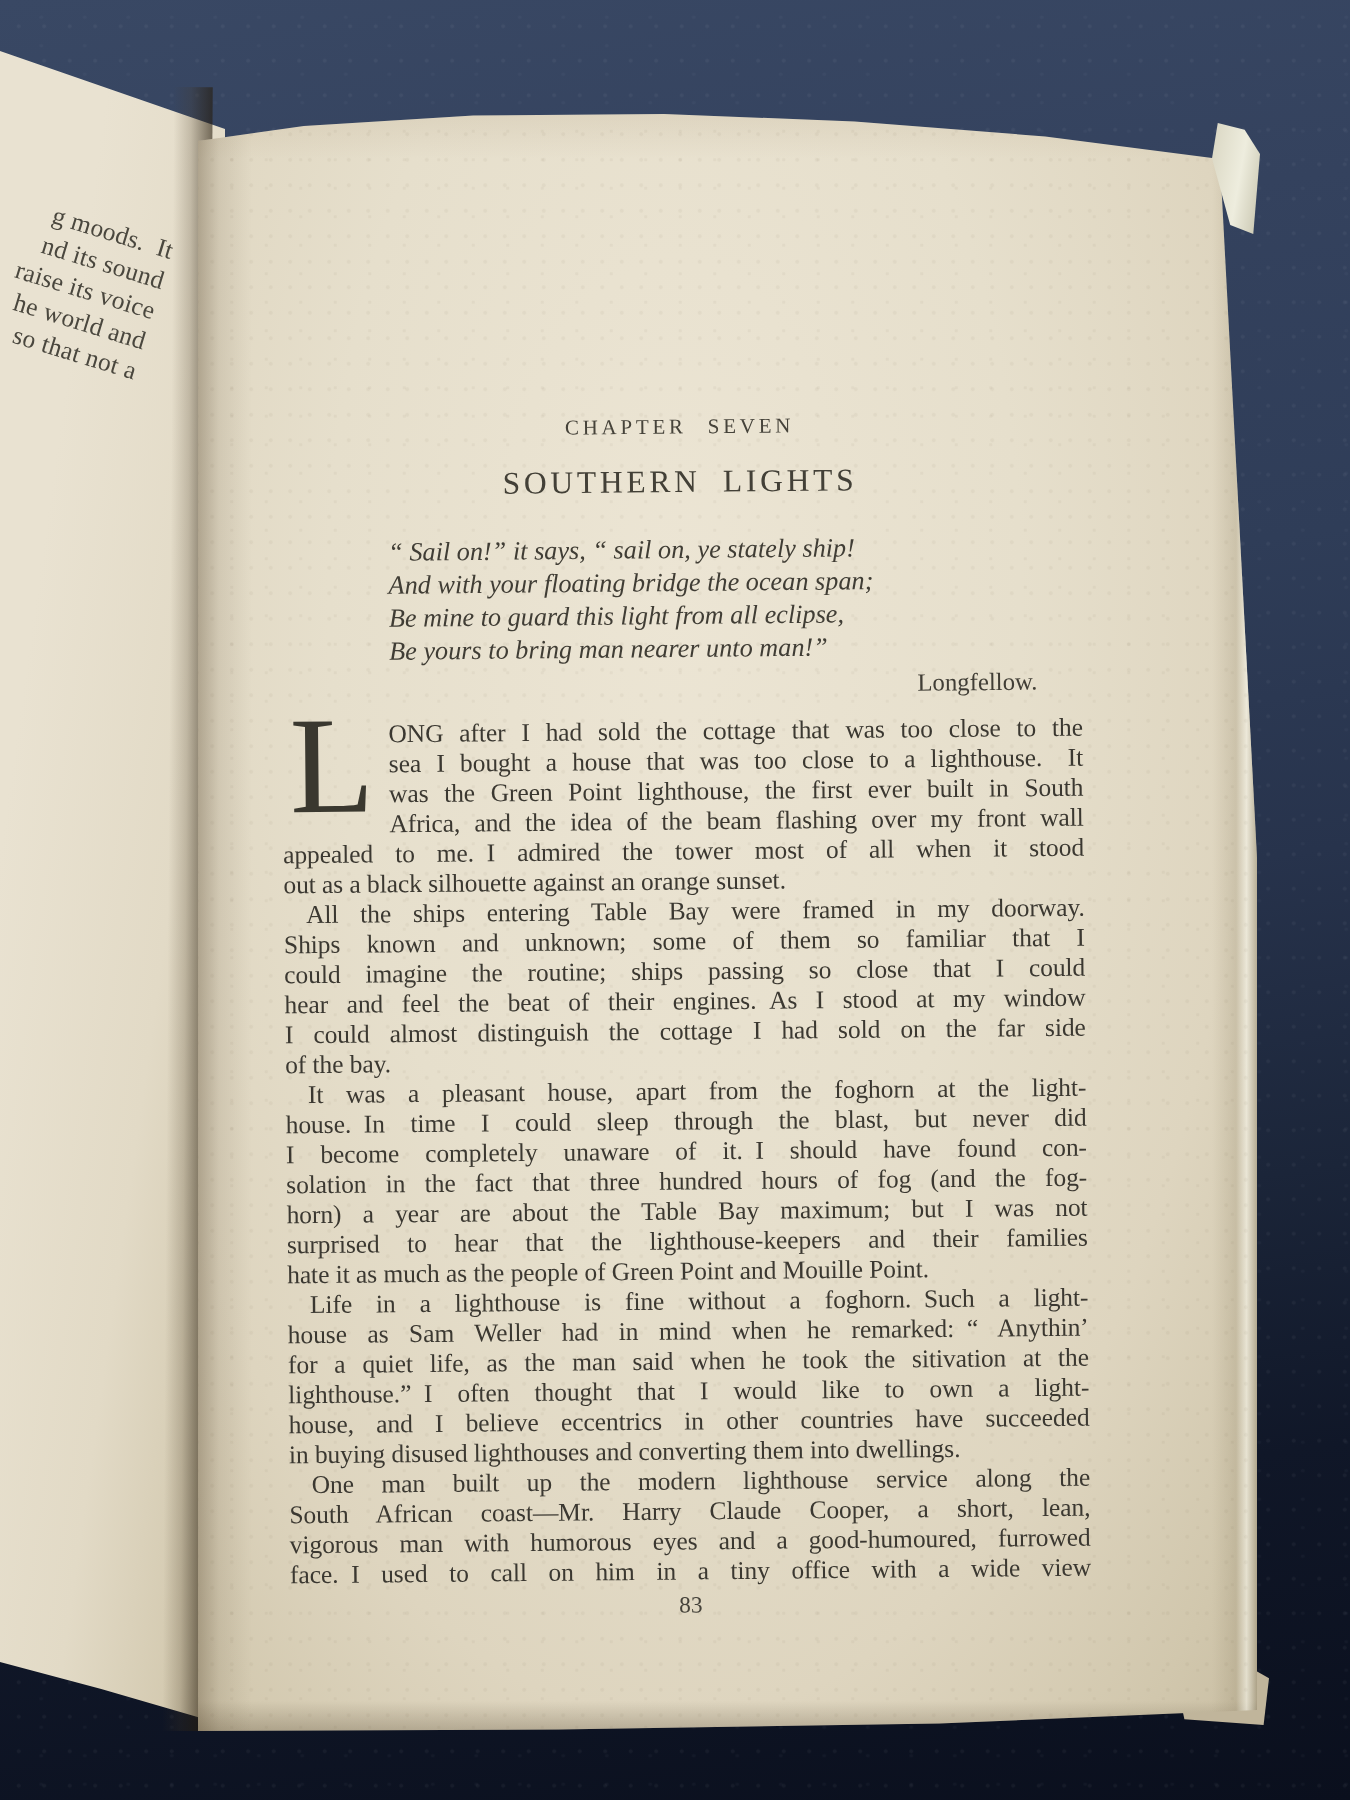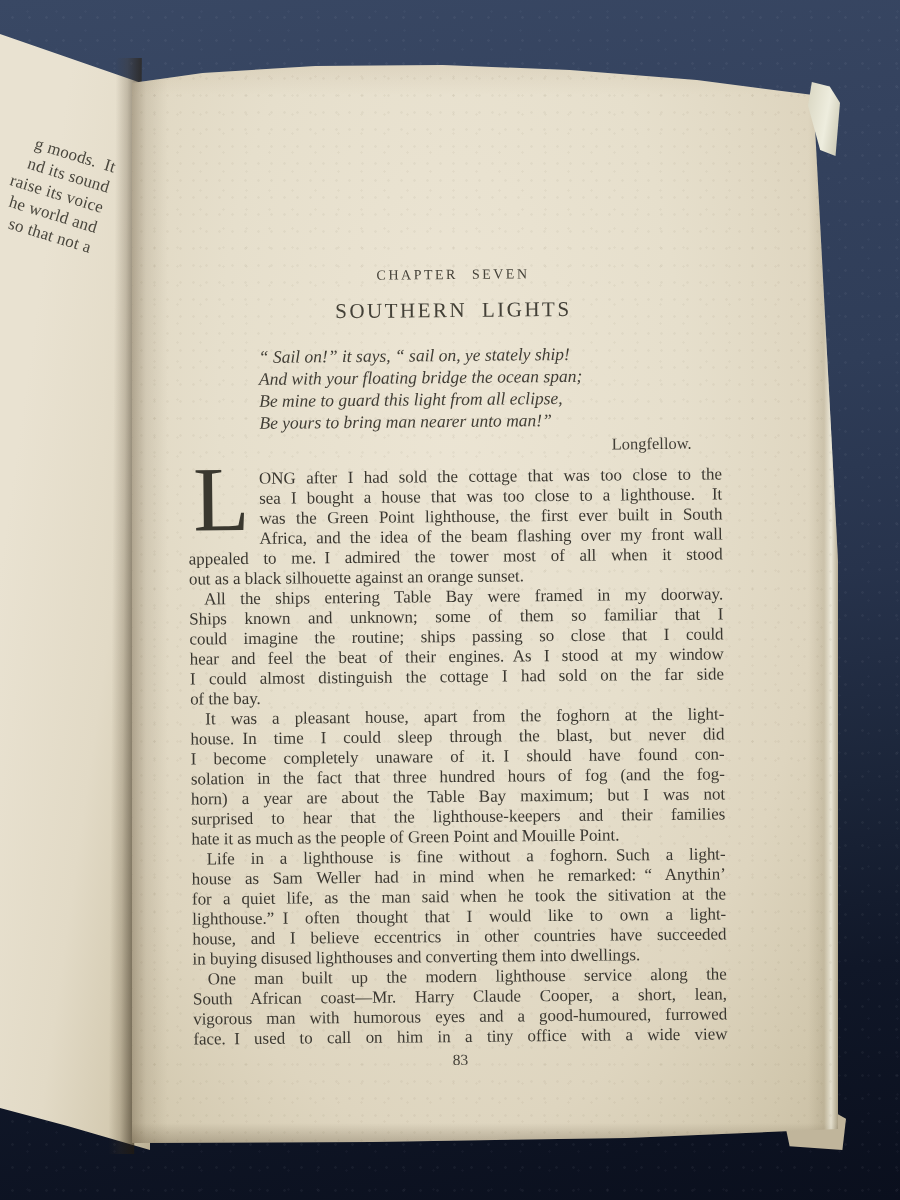--- a/index.html
+++ b/index.html
@@ -40,21 +40,21 @@
     transform:rotate(.4deg);
   }
   
   .page-bottom-step{
     position:absolute;left:786px;top:1112px;width:60px;height:38px;z-index:1;
     background:#c0b59b;
     clip-path:polygon(0 45%,80% 0,100% 18%,94% 100%,6% 90%);
   }
   
   .right-page{
-    position:absolute;left:132px;top:65px;width:706px;height:1078px;z-index:4;
+    position:absolute;left:132px;top:76px;width:706px;height:1078px;z-index:4;
     background:radial-gradient(ellipse at 45% 30%, #ece5d4 0%, #e6dfcc 42%, #ded5bf 70%, #d1c7ad 90%, #c9bea3 100%);
     clip-path:polygon(0 18px,10% 8px,26% 1px,44% 0,62% 5px,80% 15px,96.5% 30px,
       100% 46%,100% calc(100% - 14px),70% calc(100% - 5px),34% calc(100% - 1px),0 100%);
   }
   .right-page::before{ 
     content:"";position:absolute;inset:0;
     background:
       linear-gradient(90deg, rgba(88,72,48,.36) 0, rgba(88,72,48,.12) 14px, rgba(88,72,48,0) 36px),
       linear-gradient(270deg, rgba(108,98,72,.32) 0, rgba(248,248,238,.55) 7px, rgba(138,126,96,.22) 14px, rgba(138,126,96,0) 30px),
       linear-gradient(0deg, rgba(76,62,40,.28) 0, rgba(76,62,40,0) 20px),

